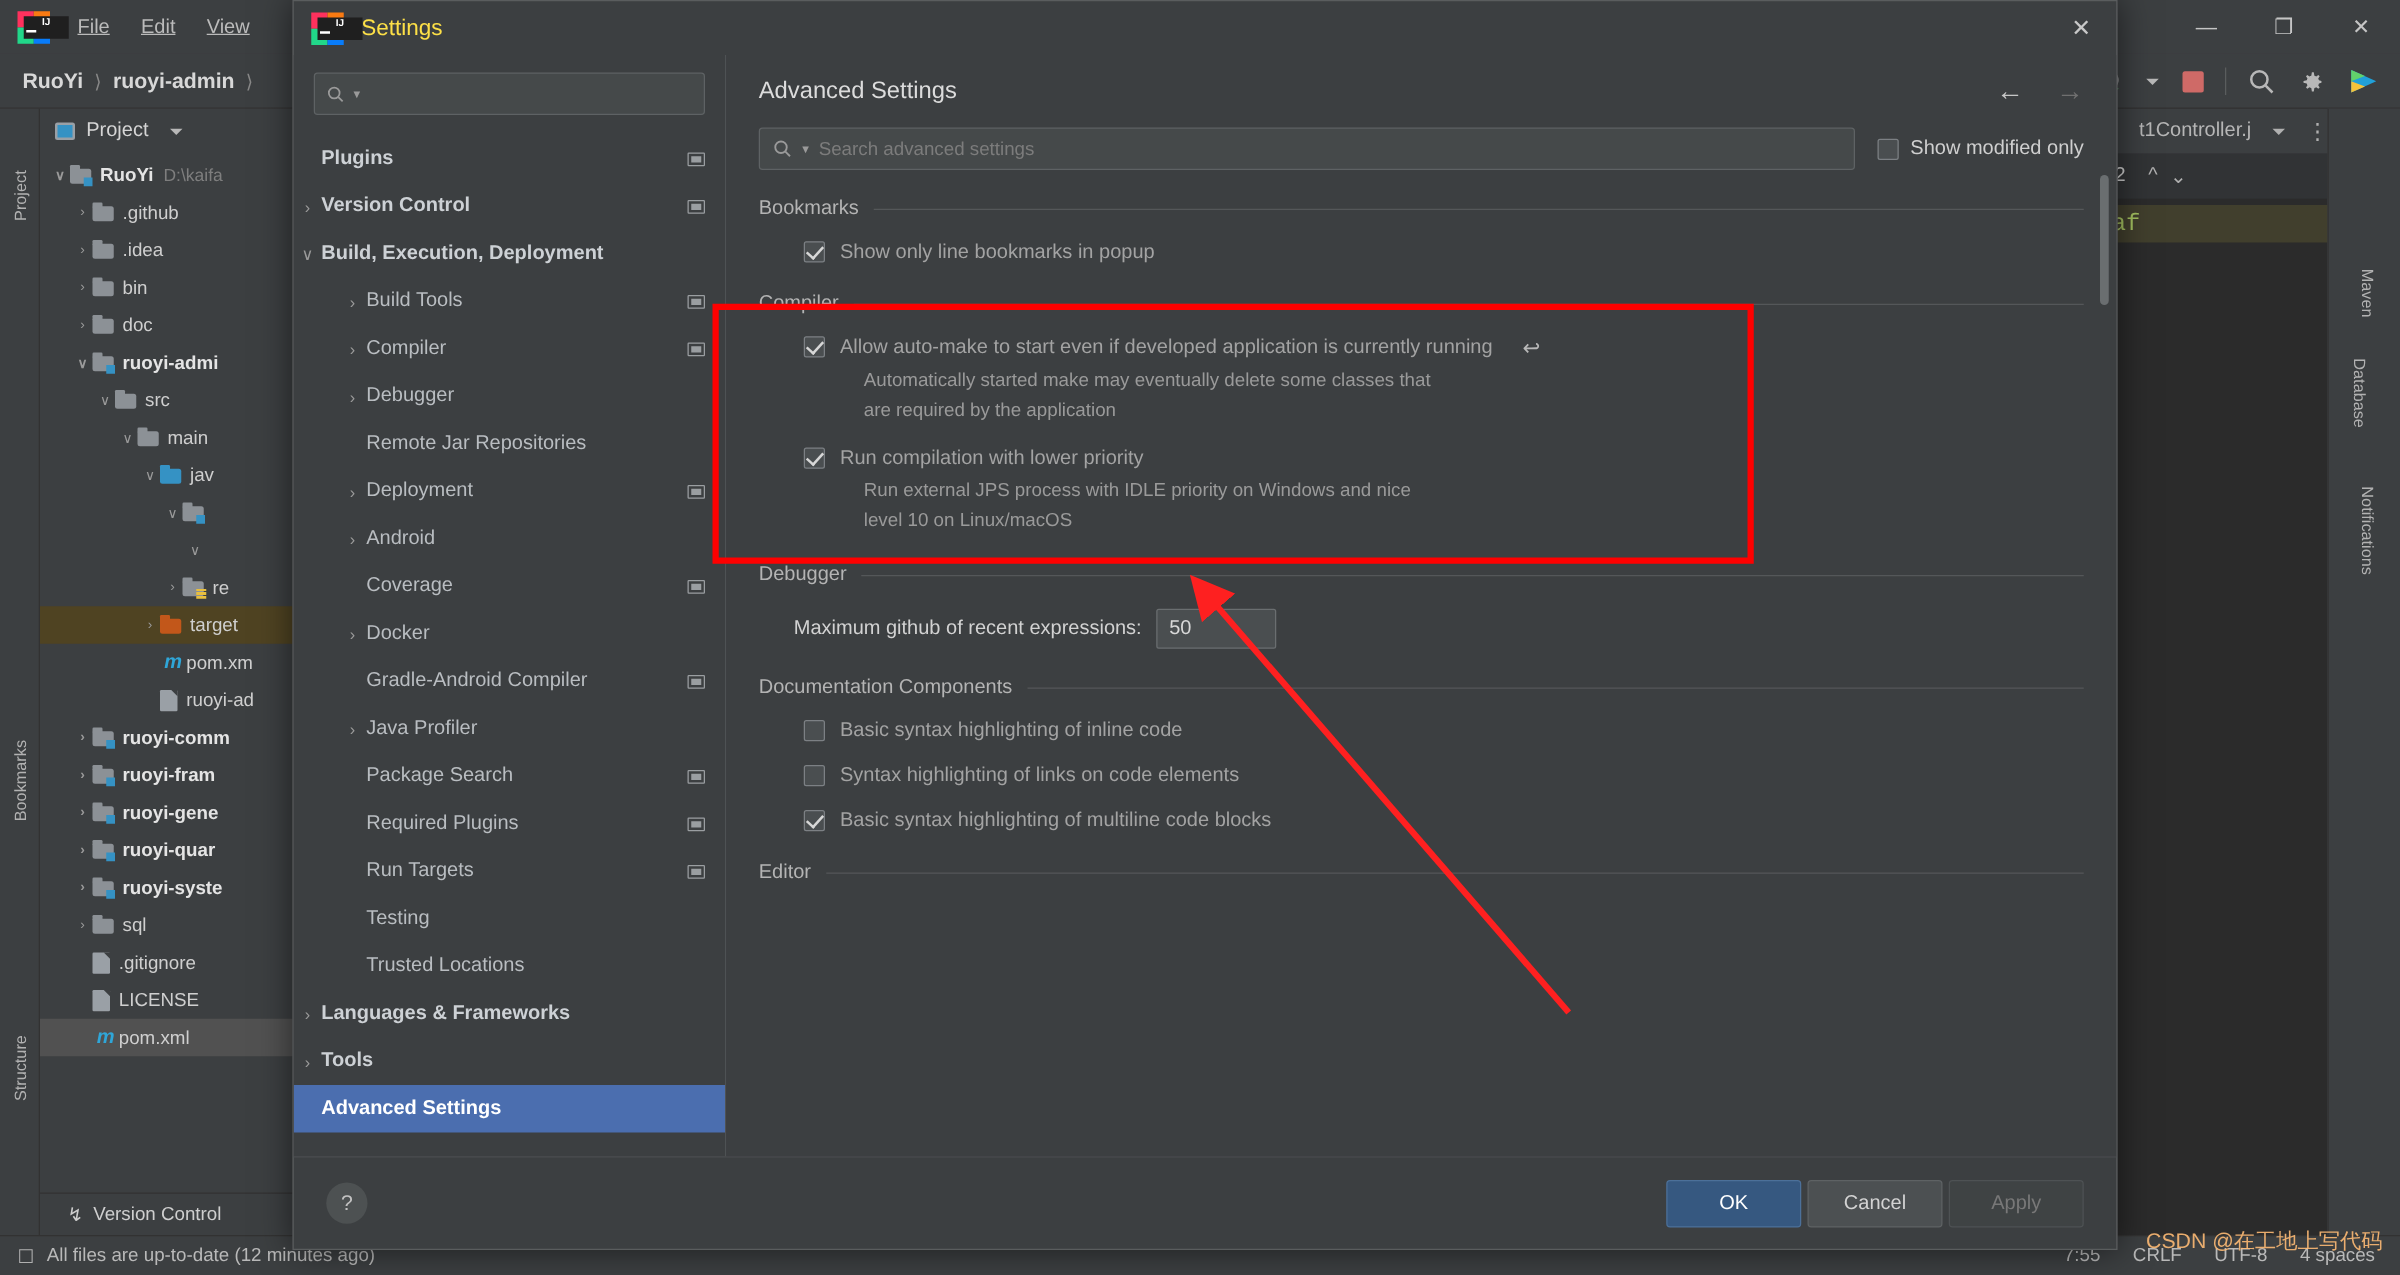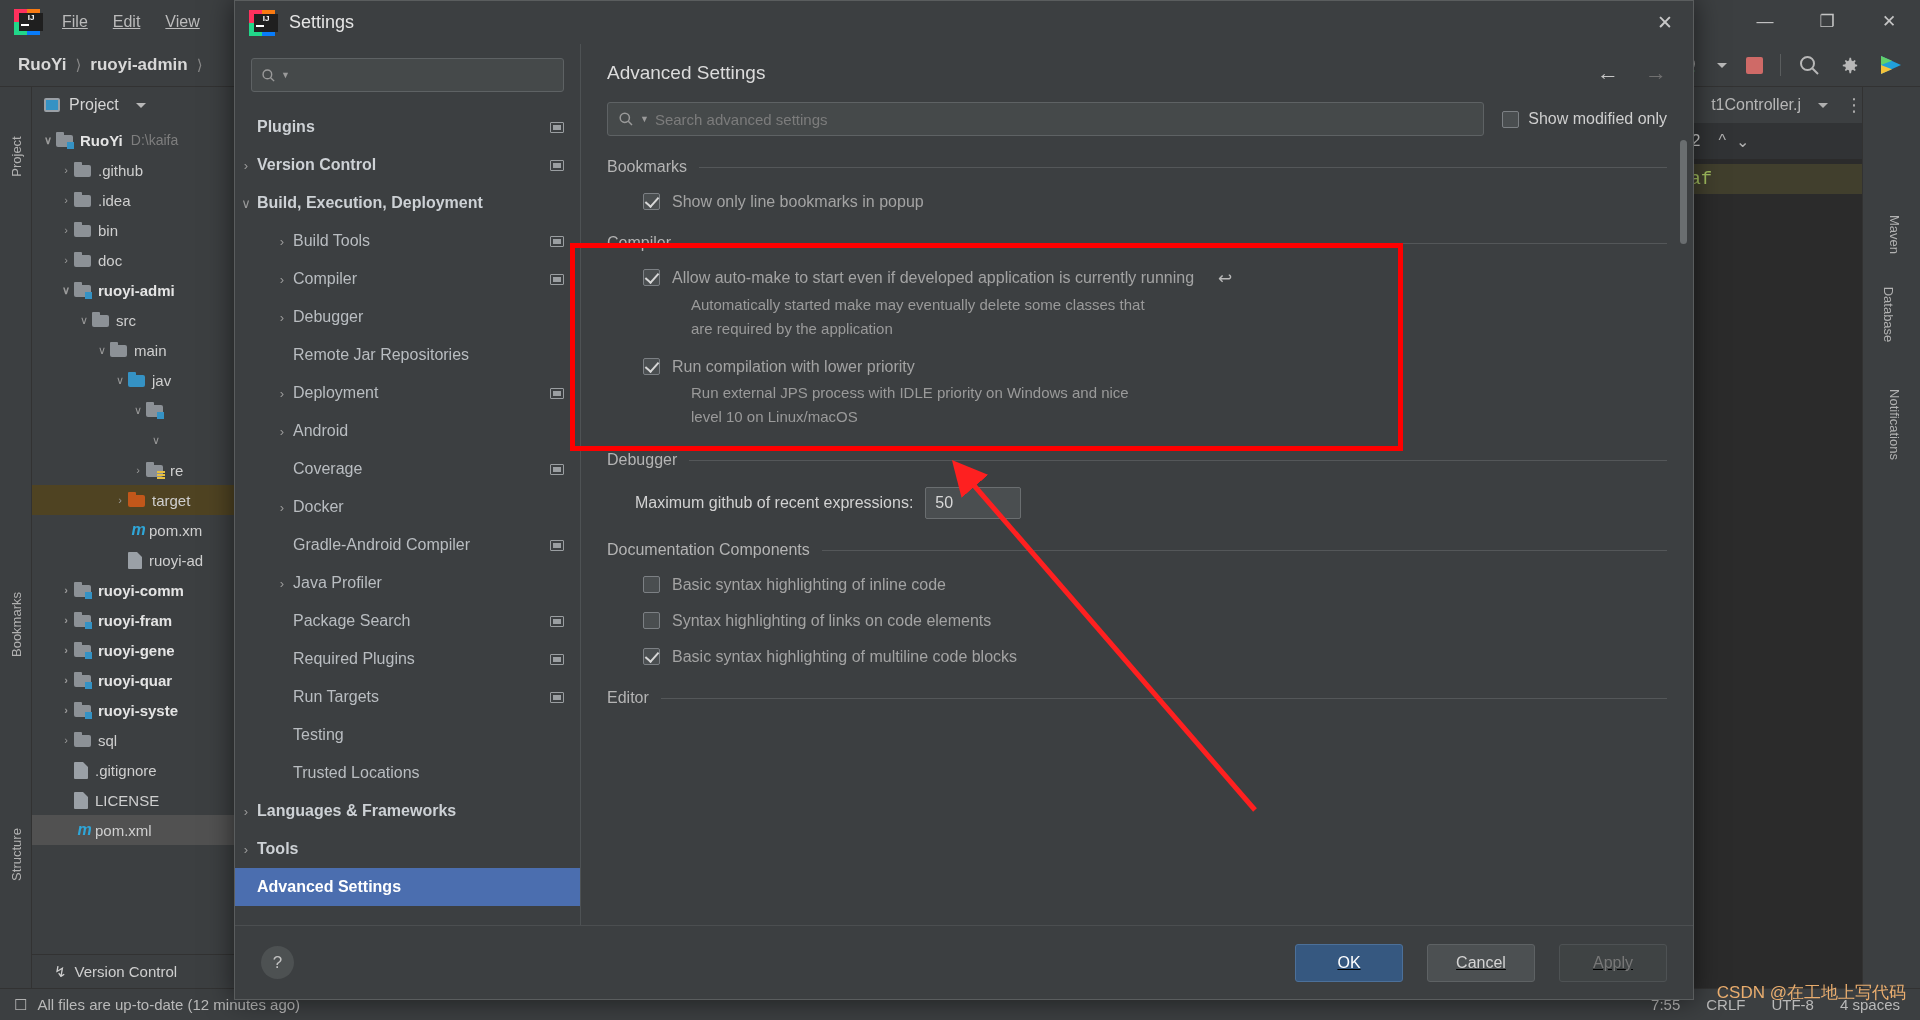--- a/index.html
+++ b/index.html
@@ -17,21 +17,21 @@
   .ide-titlebar{
     position:absolute;left:0;top:0;width:1920px;height:43px;
     background:#3c3f41;display:flex;align-items:center;
   }
   .ij-logo{width:26px;height:26px;margin-left:14px;position:relative;flex:none;}
   .ij-logo .q{position:absolute;width:13px;height:13px;}
   .ij-logo .q1{left:0;top:0;background:#fe315d;}
   .ij-logo .q2{right:0;top:0;background:#f97a12;}
   .ij-logo .q3{left:0;bottom:0;background:#21d789;}
   .ij-logo .q4{right:0;bottom:0;background:#087cfa;}
-  .ij-logo .inner{position:absolute;left:5px;top:4px;width:24px;height:18px;background:#1f1f1f;
+  .ij-logo .inner{position:absolute;left:5px;top:4px;width:36px;height:18px;background:#1f1f1f;
     color:#fff;font-size:8px;font-weight:bold;text-align:center;line-height:9px;}
   .ij-logo .ul{position:absolute;left:7px;top:15px;width:8px;height:2px;background:#fff;}
 
   .menu{display:flex;margin-left:22px;gap:25px;}
   .menu span{color:#bbbbbb;font-size:16px;}
   .menu u{text-decoration:underline;}
 
   .win-ctrl{position:absolute;right:0;top:0;height:43px;display:flex;align-items:center;gap:0;}
   .win-btn{width:62px;height:43px;display:flex;align-items:center;justify-content:center;color:#c5c5c5;font-size:17px;}
 
@@ -100,21 +100,21 @@
   .vcsrow span{color:#cfcfcf;font-size:15px;}
 
   
   .dlg{
     position:absolute;left:234px;top:0;width:1460px;height:1000px;
     background:#3c3f41;border:1px solid #5a5d5e;
     box-shadow:0 0 26px rgba(0,0,0,.55);
     display:flex;flex-direction:column;
   }
   .dlg-title{height:43px;display:flex;align-items:center;padding-left:14px;position:relative;flex:none;}
-  .dlg-title .t{color:#e5e5e5;font-size:18px;margin-left:14px;}
+  .dlg-title .t{color:#fde047;font-size:18px;margin-left:14px;}
   .dlg-close{position:absolute;right:0;top:0;width:56px;height:43px;display:flex;align-items:center;justify-content:center;color:#c8c8c8;font-size:19px;}
 
   .dlg-body{flex:1;display:flex;min-height:0;}
   .dlg-left{width:346px;background:#3c3f41;display:flex;flex-direction:column;border-right:1px solid #4e5254;}
   .dlg-search{margin:14px 16px 10px 16px;height:34px;background:#45494a;border:1px solid #5e6264;border-radius:3px;
     display:flex;align-items:center;padding-left:9px;gap:5px;}
   .dlg-search .ph{color:#7a7a7a;font-size:14px;}
 
   .stree{flex:1;overflow:hidden;font-size:16px;padding-top:6px;}
   .sitem{height:38px;display:flex;align-items:center;padding-right:16px;white-space:nowrap;}
@@ -160,21 +160,21 @@
   .fieldrow{display:flex;align-items:center;gap:12px;margin-top:18px;padding-left:28px;}
   .fieldrow .flbl{color:#d2d2d2;font-size:16px;}
   .numfield{width:96px;height:32px;background:#4a4e50;border:1px solid #6a6e70;border-radius:2px;
     display:flex;align-items:center;padding-left:9px;color:#d8d8d8;font-size:16px;}
 
   .vscroll{position:absolute;right:6px;top:4px;width:7px;height:104px;background:#6a6e70;border-radius:4px;}
 
   .dlg-foot{height:74px;flex:none;display:flex;align-items:center;padding:0 26px;gap:13px;border-top:1px solid #4b4e50;}
   .helpbtn{width:33px;height:33px;border-radius:50%;background:#4d5152;color:#c2c2c2;
     display:flex;align-items:center;justify-content:center;font-size:17px;}
-  .footbtns{margin-left:auto;display:flex;gap:24px;text-decoration:underline;}
+  .footbtns{margin-left:auto;display:flex;gap:5px;}
   .btn{height:38px;min-width:108px;border-radius:3px;display:flex;align-items:center;justify-content:center;font-size:16px;}
   .btn.primary{background:#365880;border:1px solid #4c7099;color:#ffffff;}
   .btn.norm{background:#4c5052;border:1px solid #5e6264;color:#d3d3d3;}
   .btn.disabled{background:#3f4344;border:1px solid #4e5254;color:#787878;}
 
   
   .annot-box{position:absolute;left:570px;top:243px;width:833px;height:208px;
      border:5px solid #fe0000;pointer-events:none;}
   .annot-arrow{position:absolute;left:930px;top:455px;width:340px;height:370px;pointer-events:none;}
 

